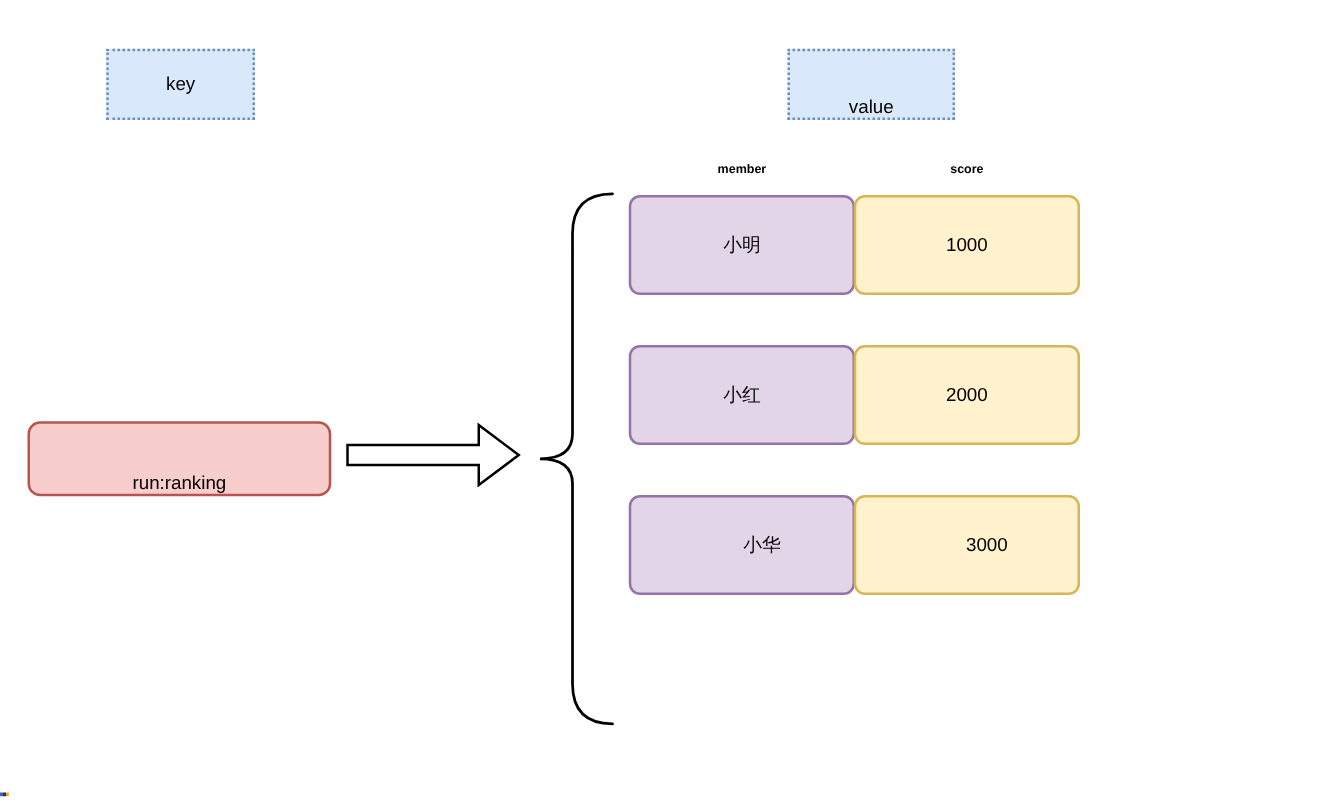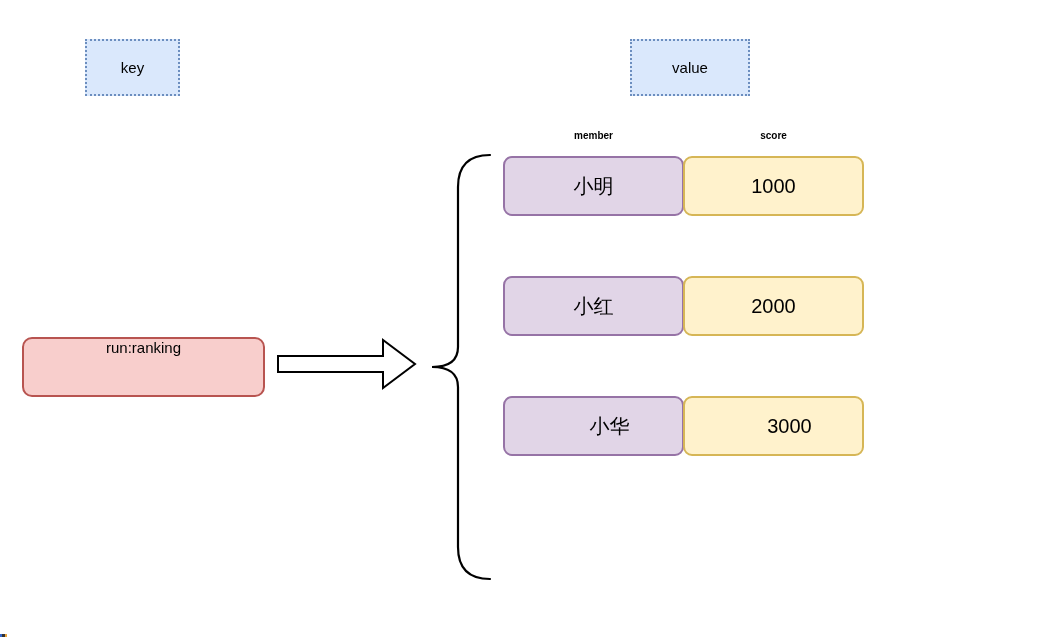--- a/index.html
+++ b/index.html
@@ -25,27 +25,27 @@
 
   
   .label-box {
     display: flex;
     align-items: center;
     justify-content: center;
     background: var(--blue-fill);
     border: 2px dotted var(--blue-border);
     font-size: 15px;
   }
-  .key-box   { left: 85px;  top: 39px; width: 95px; height: 57px; }
-  .value-box { left: 630px; top: 39px; width: 120px; height: 57px; }
+  .key-box   { left: 85px;  top: 39px; width: 119px; height: 57px; }
+  .value-box { left: 630px; top: 39px; width: 134px; height: 57px; align-items: flex-end; }
 
   
   .key-node {
     left: 22px; top: 337px; width: 243px; height: 60px;
-    display: flex; align-items: flex-start; justify-content: center;
+    display: flex; align-items: flex-end; justify-content: center;
     background: var(--pink-fill);
     border: 2px solid var(--pink-border);
     border-radius: 10px;
     font-size: 15px;
   }
 
   
   .arrow-svg { left: 276px; top: 337px; }
   .brace-svg { left: 428px; top: 153px; }
 
@@ -53,24 +53,24 @@
   .col-header {
     top: 125px; height: 20px; width: 181px;
     display: flex; align-items: center; justify-content: center;
     font-weight: bold; font-size: 10px;
   }
   .member-header { left: 503px; }
   .score-header  { left: 683px; }
 
   
   .cell {
-    height: 60px; width: 181px;
+    height: 80px; width: 181px;
     display: flex; align-items: center; justify-content: center;
     border-radius: 9px;
-    font-size: 20px;
+    font-size: 15px;
   }
   .member-cell {
     left: 503px;
     background: var(--purple-fill);
     border: 2px solid var(--purple-border);
   }
   .score-cell {
     left: 683px;
     background: var(--yellow-fill);
     border: 2px solid var(--yellow-border);

